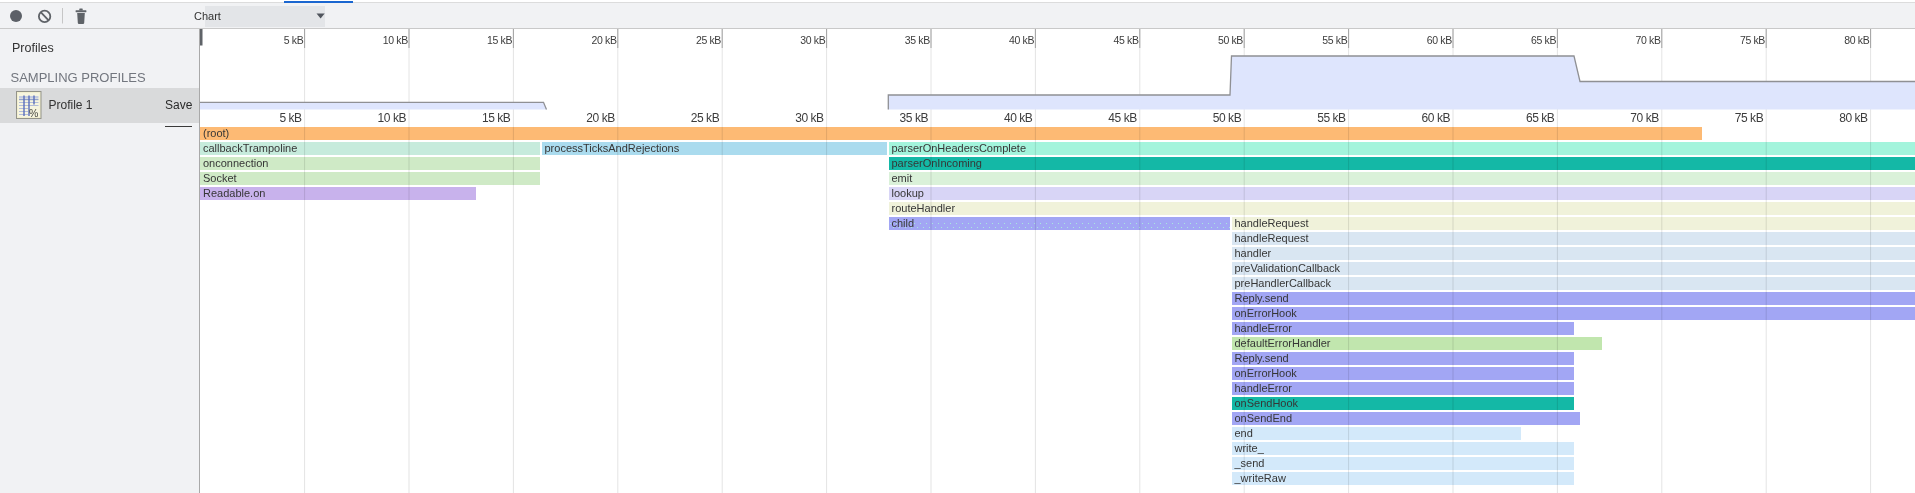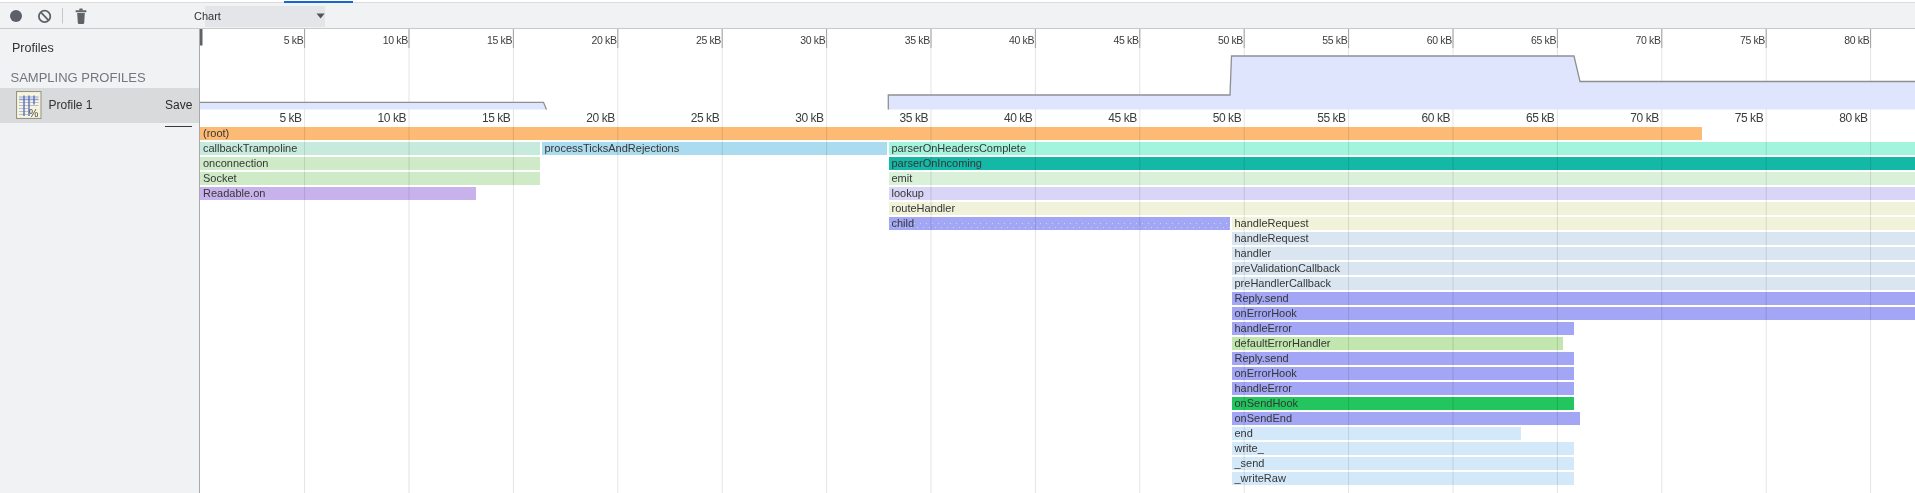--- a/index.html
+++ b/index.html
@@ -139,25 +139,25 @@
 <div class="bar" style="left:888.5px;top:202px;width:1026.5px;background-color:#f0f2da;">routeHandler</div>
 <div class="bar" style="left:888.5px;top:217px;width:341.5px;background-color:#a2a6f4;background-image:radial-gradient(circle 1.1px at 1.5px 6.5px, #a8e9dd 60%, rgba(0,0,0,0) 65%),radial-gradient(circle 1.1px at 4.5px 10.5px, #a8e9dd 60%, rgba(0,0,0,0) 65%);background-size:6px 13px,6px 13px;">child</div>
 <div class="bar" style="left:1231.5px;top:217px;width:683.5px;background-color:#f0f2da;">handleRequest</div>
 <div class="bar" style="left:1231.5px;top:232px;width:683.5px;background-color:#d9e6f2;">handleRequest</div>
 <div class="bar" style="left:1231.5px;top:247px;width:768px;background-color:#d9e6f2;">handler</div>
 <div class="bar" style="left:1231.5px;top:262px;width:774px;background-color:#d9e6f2;">preValidationCallback</div>
 <div class="bar" style="left:1231.5px;top:277px;width:683.5px;background-color:#d9e6f2;">preHandlerCallback</div>
 <div class="bar" style="left:1231.5px;top:292px;width:683.5px;background-color:#a2a6f4;">Reply.send</div>
 <div class="bar" style="left:1231.5px;top:307px;width:683.5px;background-color:#a2a6f4;">onErrorHook</div>
 <div class="bar" style="left:1231.5px;top:322px;width:342.0px;background-color:#a2a6f4;">handleError</div>
-<div class="bar" style="left:1231.5px;top:337px;width:331px;background-color:#c1e6ae;">defaultErrorHandler</div>
+<div class="bar" style="left:1231.5px;top:337px;width:370px;background-color:#c1e6ae;">defaultErrorHandler</div>
 <div class="bar" style="left:1231.5px;top:352px;width:342.0px;background-color:#a2a6f4;">Reply.send</div>
 <div class="bar" style="left:1231.5px;top:367px;width:342.0px;background-color:#a2a6f4;">onErrorHook</div>
 <div class="bar" style="left:1231.5px;top:382px;width:342.0px;background-color:#a2a6f4;">handleError</div>
-<div class="bar" style="left:1231.5px;top:397px;width:342.0px;background-color:#22c55e;">onSendHook</div>
+<div class="bar" style="left:1231.5px;top:397px;width:342.0px;background-color:#14b8a6;">onSendHook</div>
 <div class="bar" style="left:1231.5px;top:412px;width:348px;background-color:#a2a6f4;">onSendEnd</div>
 <div class="bar" style="left:1231.5px;top:427px;width:289px;background-color:#d3e9fa;">end</div>
 <div class="bar" style="left:1231.5px;top:442px;width:342.0px;background-color:#d3e9fa;">write_</div>
 <div class="bar" style="left:1231.5px;top:457px;width:342.0px;background-color:#d3e9fa;">_send</div>
 <div class="bar" style="left:1231.5px;top:472px;width:342.0px;background-color:#d3e9fa;">_writeRaw</div>
 <svg class="abs" style="left:199px;top:110px" width="1716" height="383" viewBox="0 0 1716 383">
 <line x1="105.6" y1="0" x2="105.6" y2="383" stroke="rgba(0,0,0,0.11)" stroke-width="1"></line>
 <line x1="210.0" y1="0" x2="210.0" y2="383" stroke="rgba(0,0,0,0.11)" stroke-width="1"></line>
 <line x1="314.4" y1="0" x2="314.4" y2="383" stroke="rgba(0,0,0,0.11)" stroke-width="1"></line>
 <line x1="418.8" y1="0" x2="418.8" y2="383" stroke="rgba(0,0,0,0.11)" stroke-width="1"></line>

